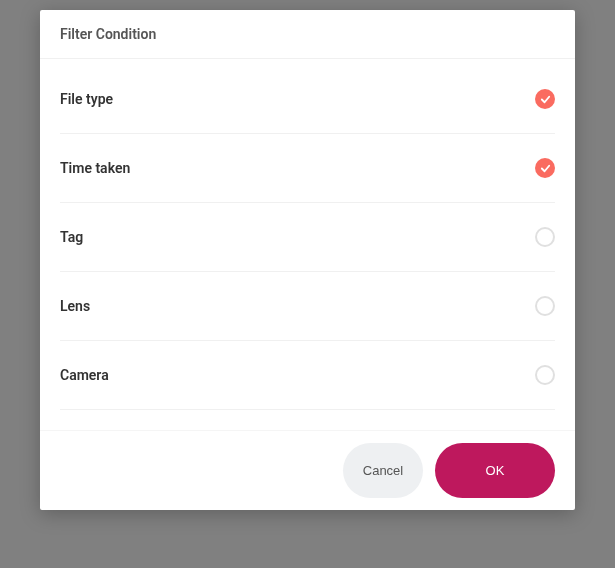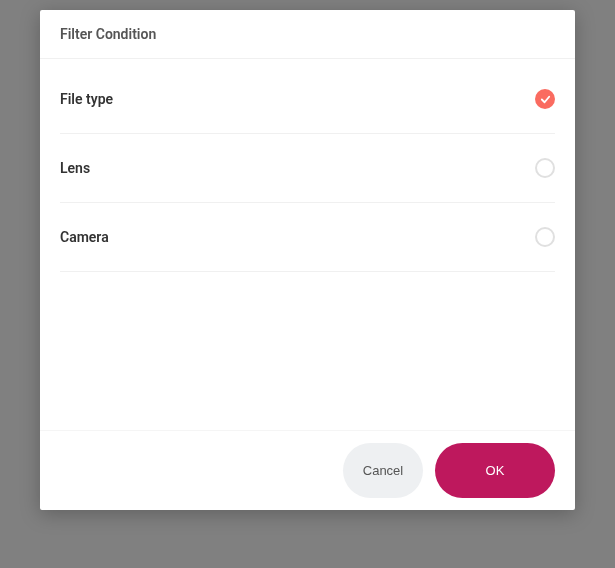--- a/index.html
+++ b/index.html
@@ -89,20 +89,32 @@
   <div class="modal-body" id="filter-list">
       <div class="filter-row">
         <span class="filter-label">File type</span>
         <span class="check-circle checked">
           <svg viewBox="0 0 24 24" fill="none" stroke="#fff" stroke-width="4" stroke-linecap="round" stroke-linejoin="round">
             <polyline points="4 12 10 18 20 6"></polyline>
           </svg>
         </span>
       </div>
       <div class="filter-row">
+        <span class="filter-label">Time taken</span>
+        <span class="check-circle checked">
+          <svg viewBox="0 0 24 24" fill="none" stroke="#fff" stroke-width="4" stroke-linecap="round" stroke-linejoin="round">
+            <polyline points="4 12 10 18 20 6"></polyline>
+          </svg>
+        </span>
+      </div>
+      <div class="filter-row">
+        <span class="filter-label">Tag</span>
+        <span class="check-circle unchecked"></span>
+      </div>
+      <div class="filter-row">
         <span class="filter-label">Lens</span>
         <span class="check-circle unchecked"></span>
       </div>
       <div class="filter-row">
         <span class="filter-label">Camera</span>
         <span class="check-circle unchecked"></span>
       </div>
     </div>
   <div class="modal-footer">
     <button class="btn btn-cancel">Cancel</button>

